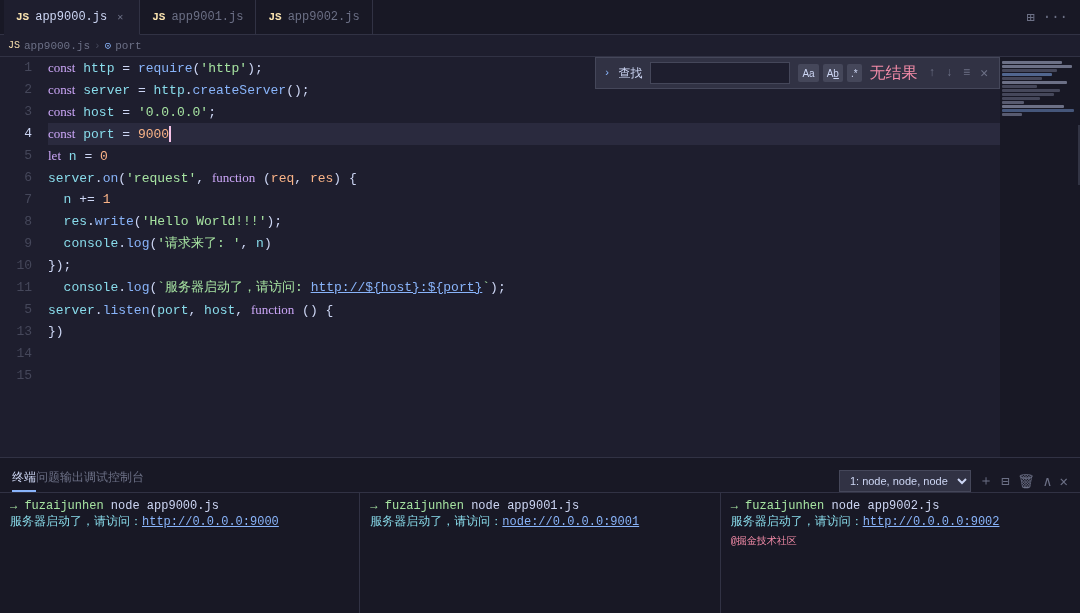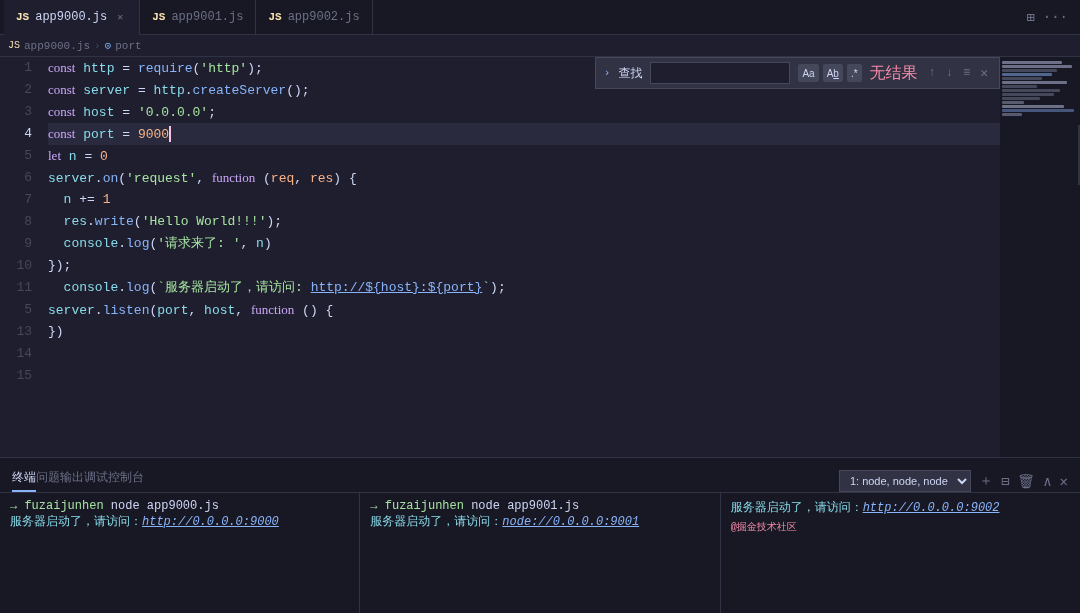--- a/index.html
+++ b/index.html
@@ -292,21 +292,21 @@
       padding: 6px 10px;
       font-size: 12px;
       color: #cdd6f4;
       border-right: 1px solid #313244;
       overflow: hidden;
     }
     .terminal-pane:last-child { border-right: none; }
     .term-prompt { color: #a6e3a1; }
     .term-cmd { color: #cdd6f4; }
     .term-output { color: #89dceb; }
-    .term-link { color: #89b4fa; text-decoration: underline; font-style: italic; }
+    .term-link { color: #89b4fa; text-decoration: underline; }
     .term-footer {
       color: #f38ba8;
       font-size: 10px;
       text-align: right;
       margin-top: 48px;
     }
   </style>
 </head>
 <body>
 
@@ -448,20 +448,24 @@
       <div>
         <span class="term-prompt">→  fuzaijunhen</span>
         <span class="term-cmd"> node app9001.js</span>
       </div>
       <div>
         <span class="term-output">服务器启动了，请访问：<span class="term-link">node://0.0.0.0:9001</span></span>
       </div>
     </div>
     <div class="terminal-pane">
       <div>
+        <span class="term-prompt">→  fuzaijunhen</span>
+        <span class="term-cmd"> node app9002.js</span>
+      </div>
+      <div>
         <span class="term-output">服务器启动了，请访问：<span class="term-link">http://0.0.0.0:9002</span></span>
       </div>
       <div style="margin-top:4px;">
         <span class="term-footer">@掘金技术社区</span>
       </div>
     </div>
   </div>
 </div>
 
 </body></html>

